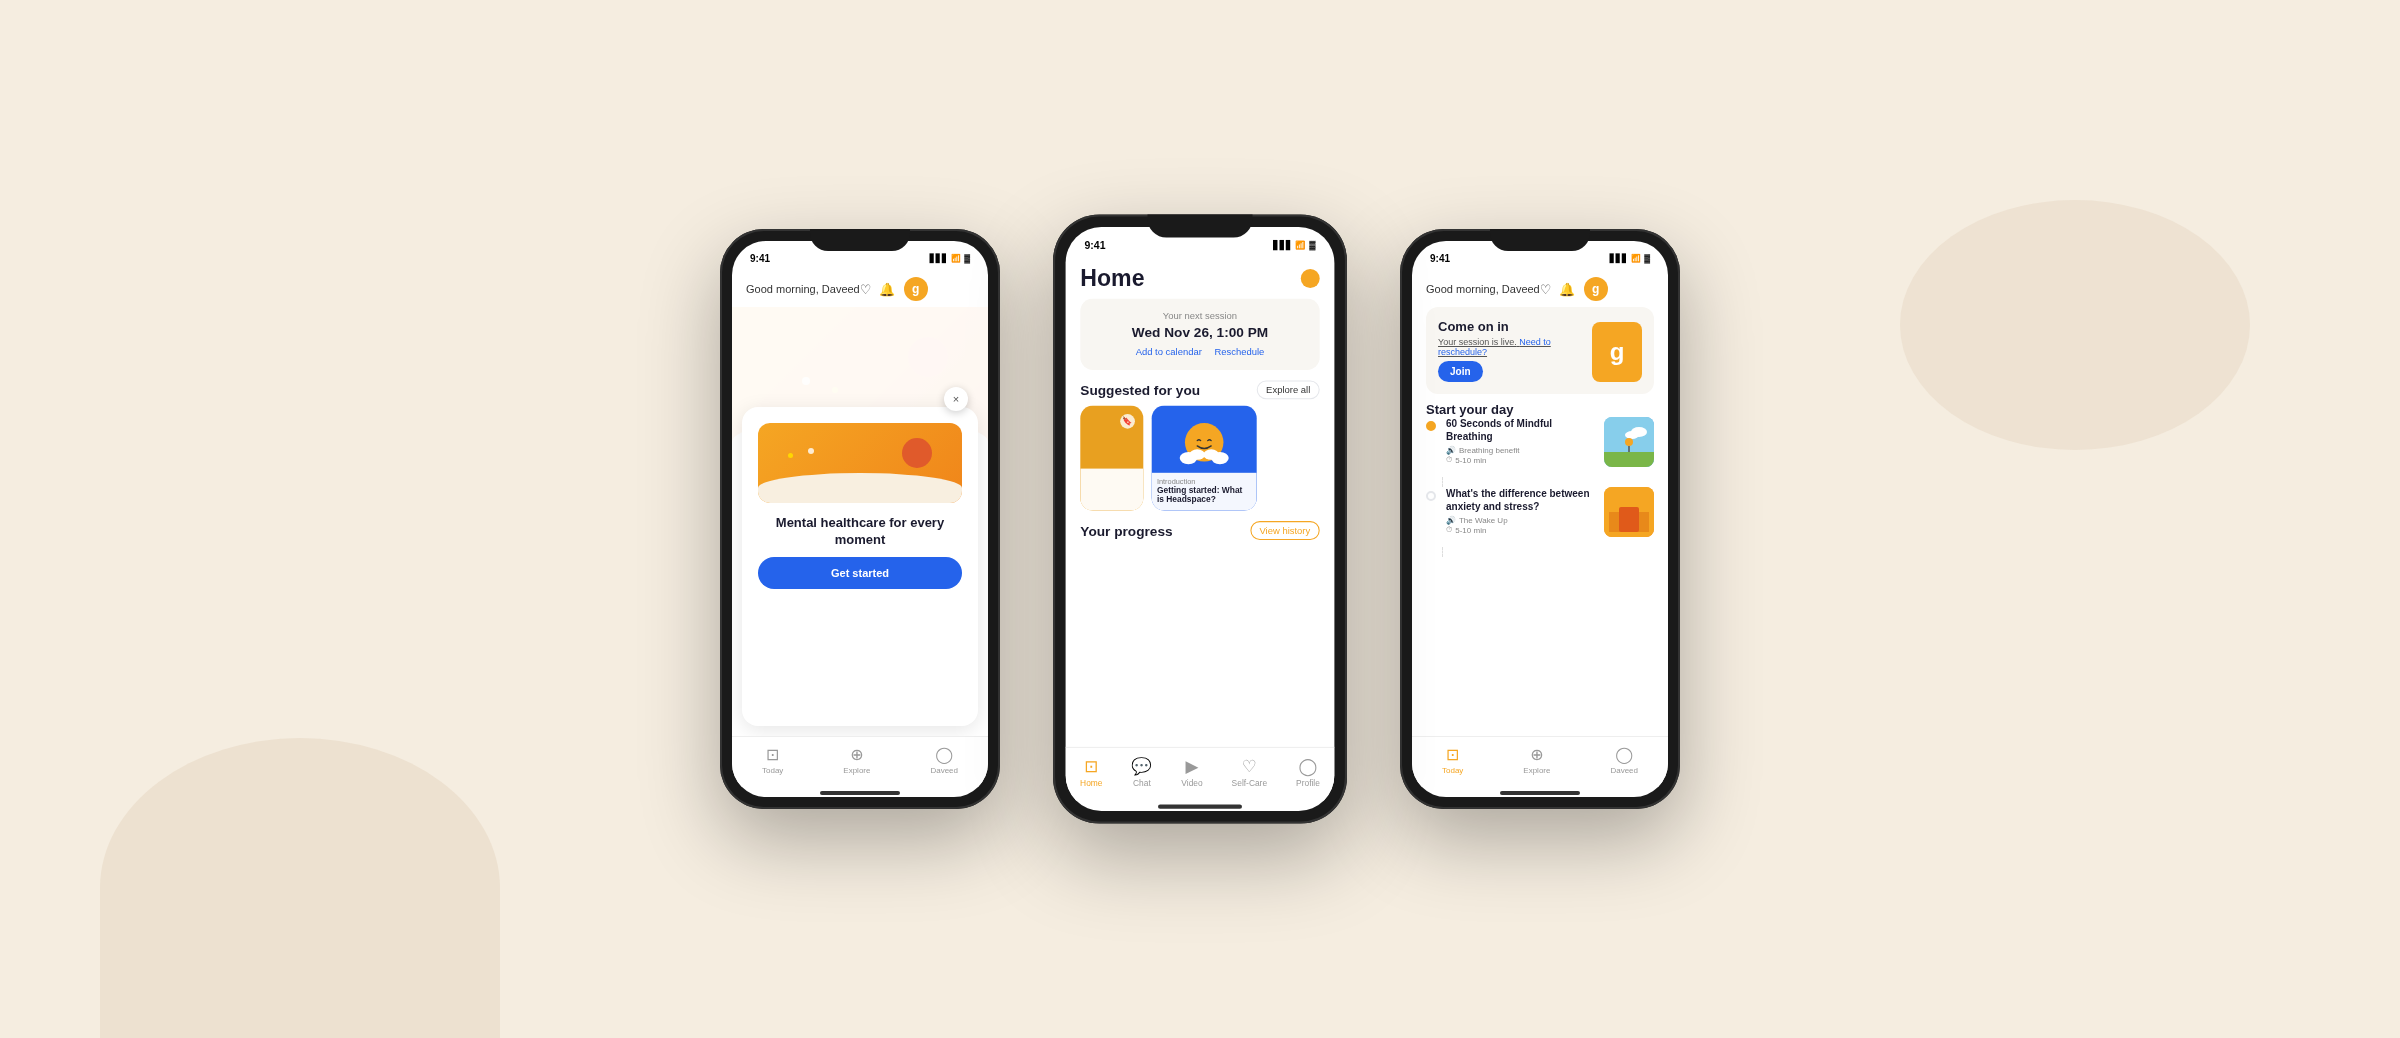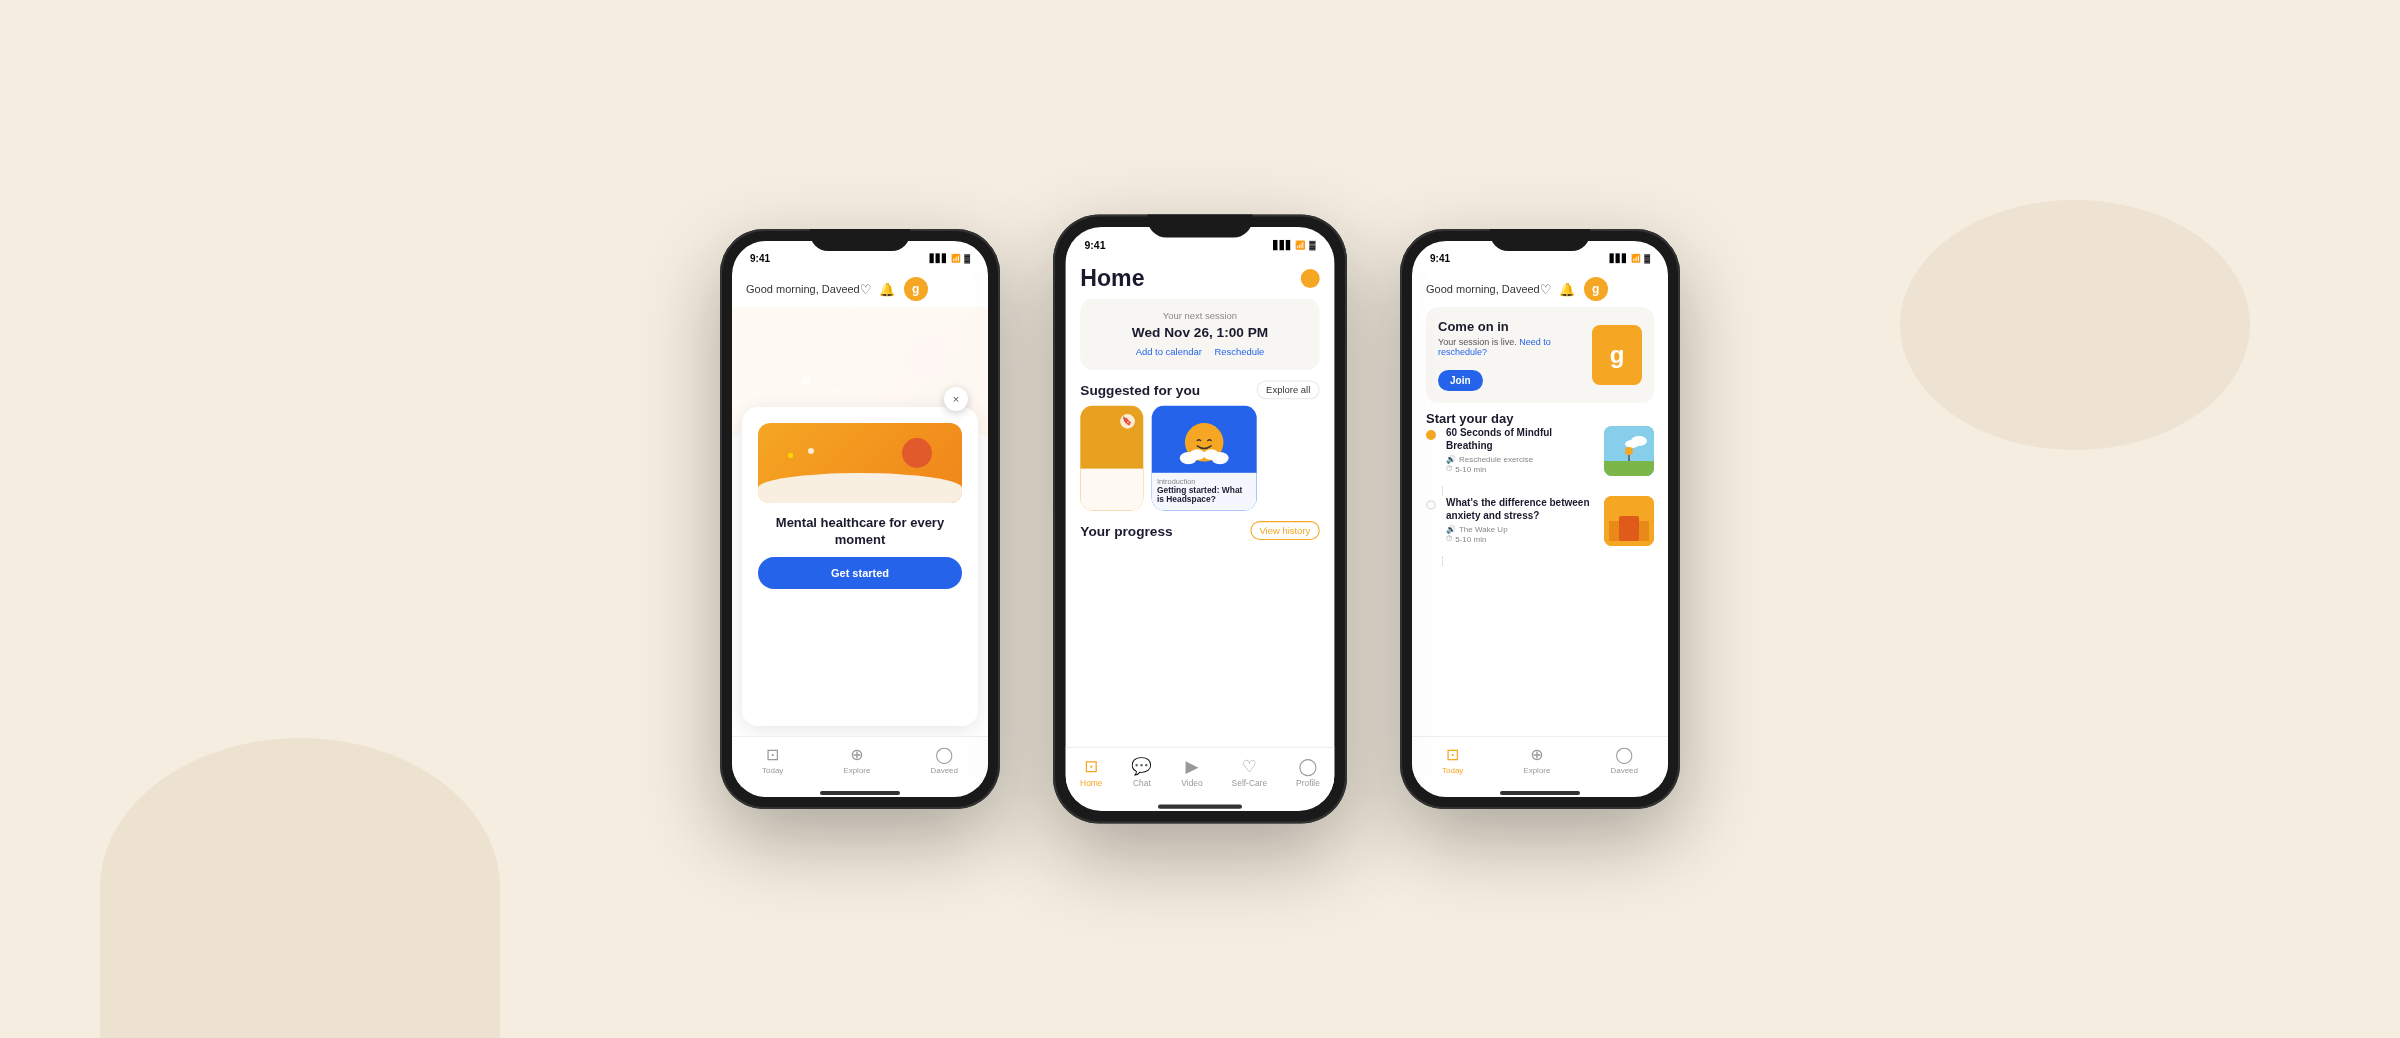--- a/index.html
+++ b/index.html
@@ -455,35 +455,36 @@
     }
 
     
     .live-card {
       margin: 0 14px 8px;
       background: #f8f6f2;
       border-radius: 12px;
       padding: 12px;
       display: flex;
       justify-content: space-between;
-      align-items: center;
+      align-items: flex-end;
       flex-shrink: 0;
     }
 
     .live-card-title {
       font-size: 13px;
       font-weight: 700;
       color: #1a1a2e;
       margin-bottom: 3px;
     }
 
     .live-card-sub {
       font-size: 9px;
       color: #555;
-      margin-bottom: 13px;
+      margin-bottom: 4px;
+      text-decoration: underline;
     }
 
     .live-link {
       color: #2563eb;
       font-size: 9px;
     }
 
     .join-btn {
       background: #2563eb;
       color: #fff;
@@ -827,21 +828,21 @@
 
         <div class="start-day-section">
           <div class="start-day-title">Start your day</div>
 
           <div class="content-row">
             <div class="content-dot active"></div>
             <div class="content-info">
               <div class="content-title">60 Seconds of Mindful Breathing</div>
               <div class="content-meta">
                 <span>🔊</span>
-                <span>Reschedule exercise</span>
+                <span>Breathing benefit</span>
               </div>
               <div class="content-meta">
                 <span>⏱</span>
                 <span>5-10 min</span>
               </div>
             </div>
             <div class="content-thumb thumb-breathing">
               
               <svg width="50" height="50" viewBox="0 0 50 50" xmlns="http://www.w3.org/2000/svg">
                 <rect width="50" height="50" fill="#87ceeb"></rect>

